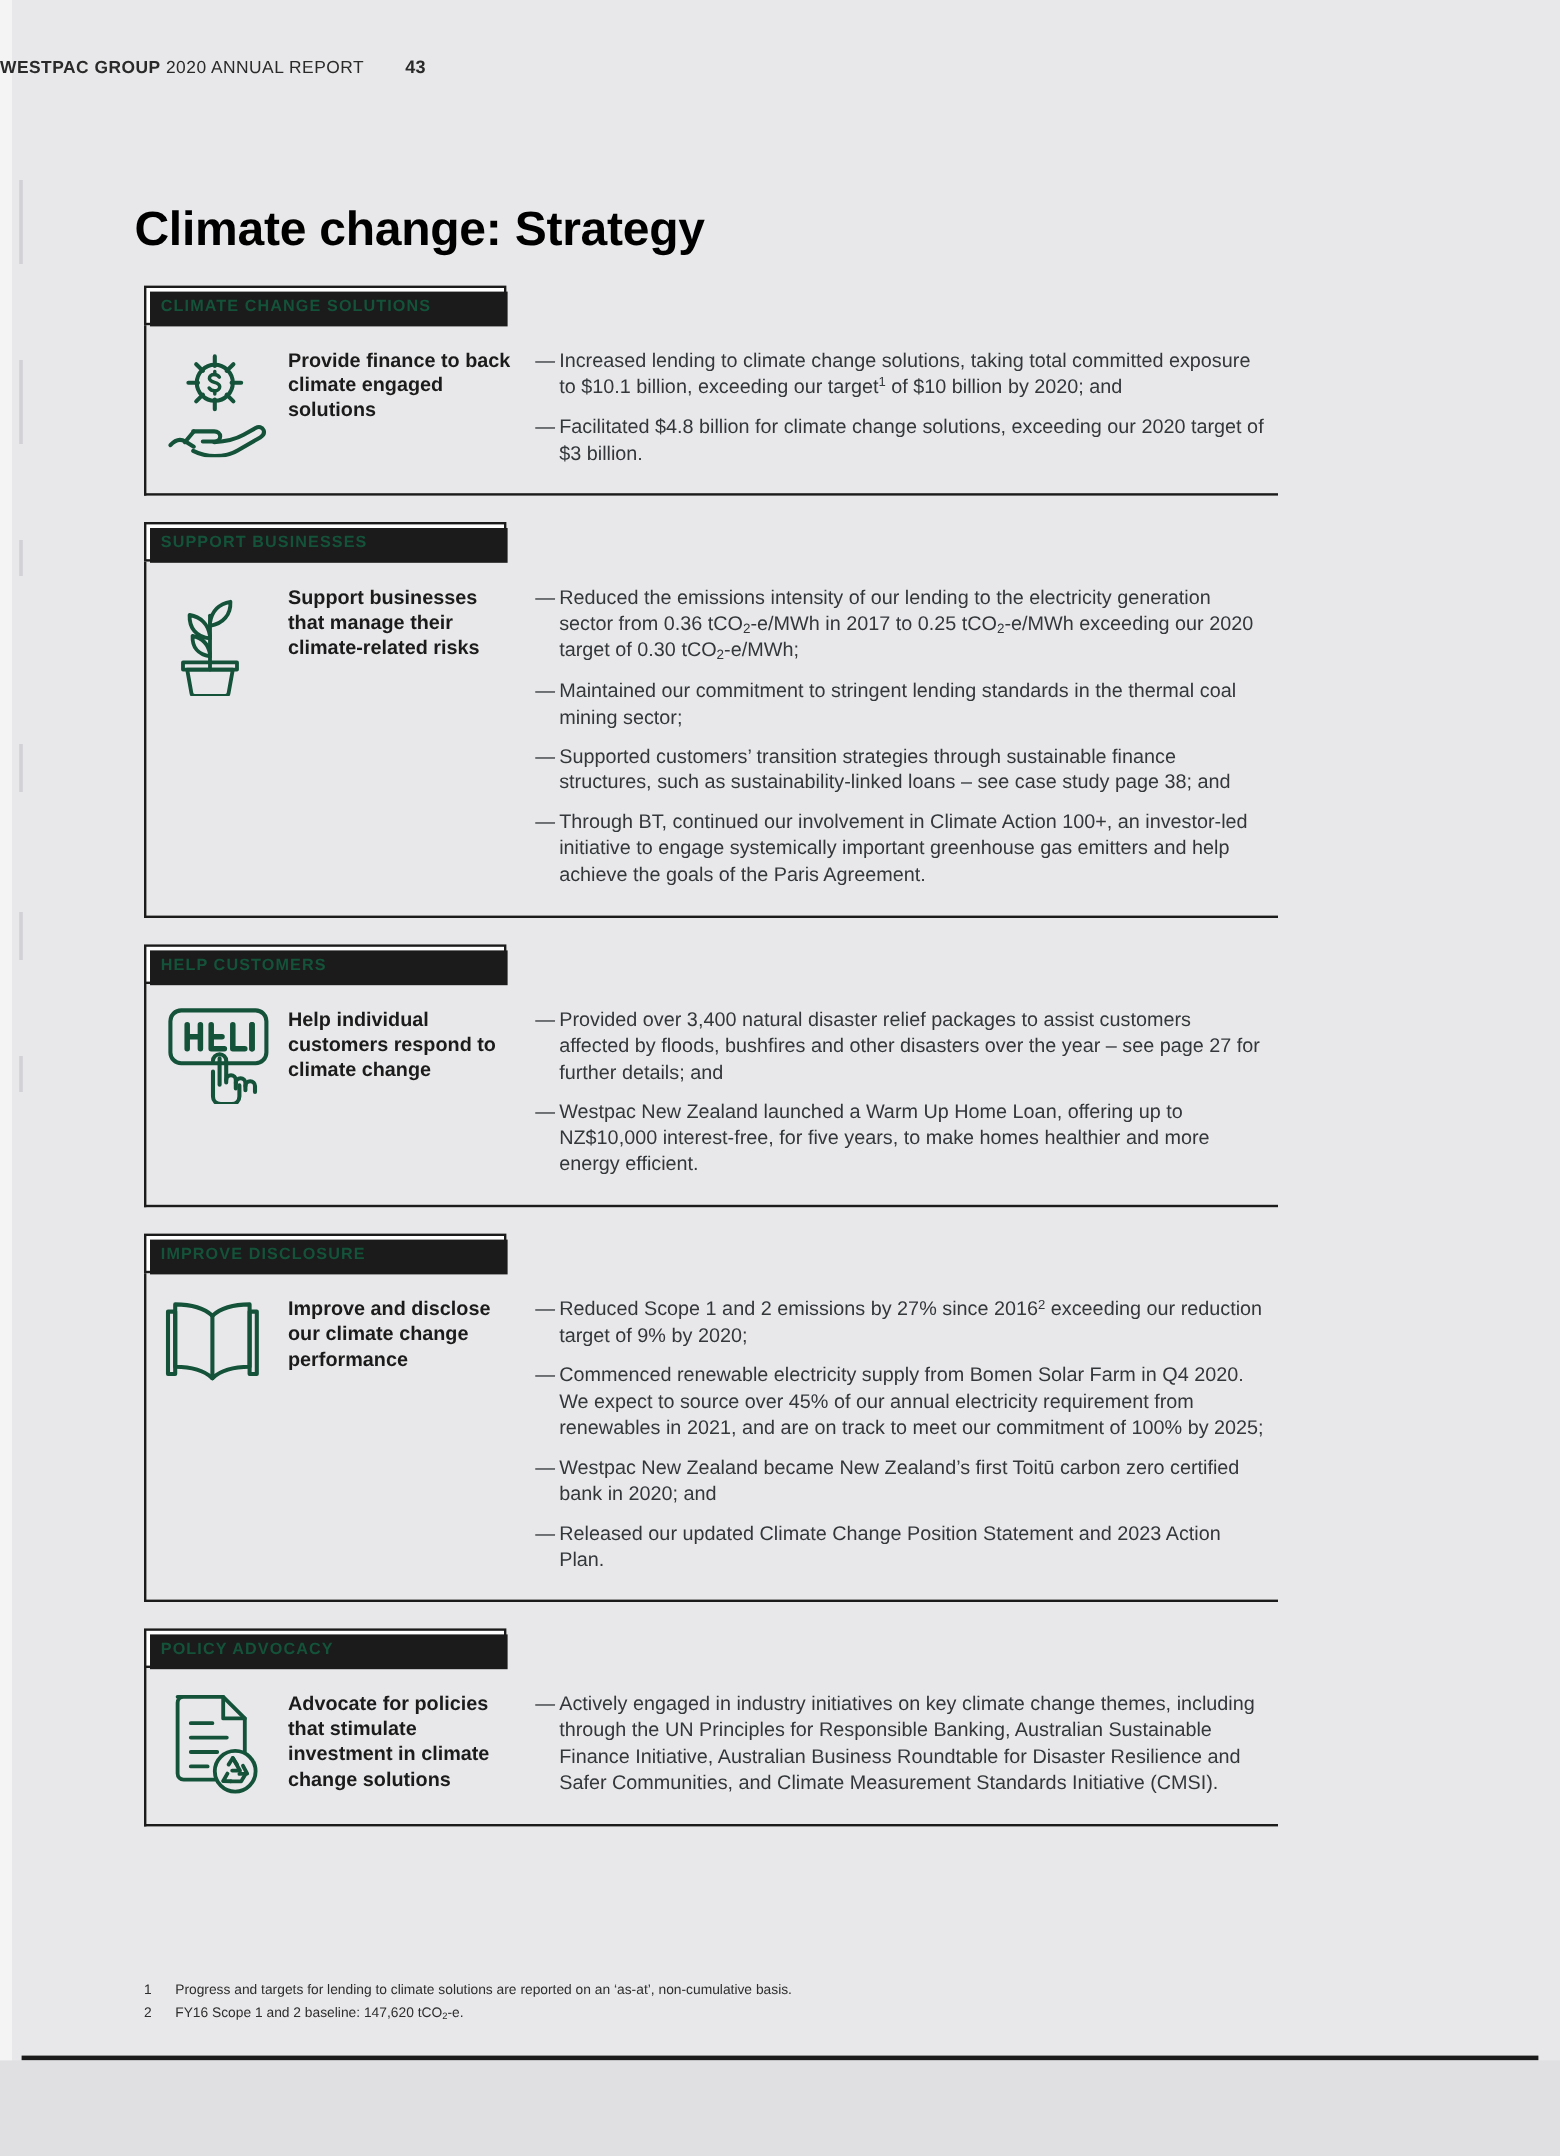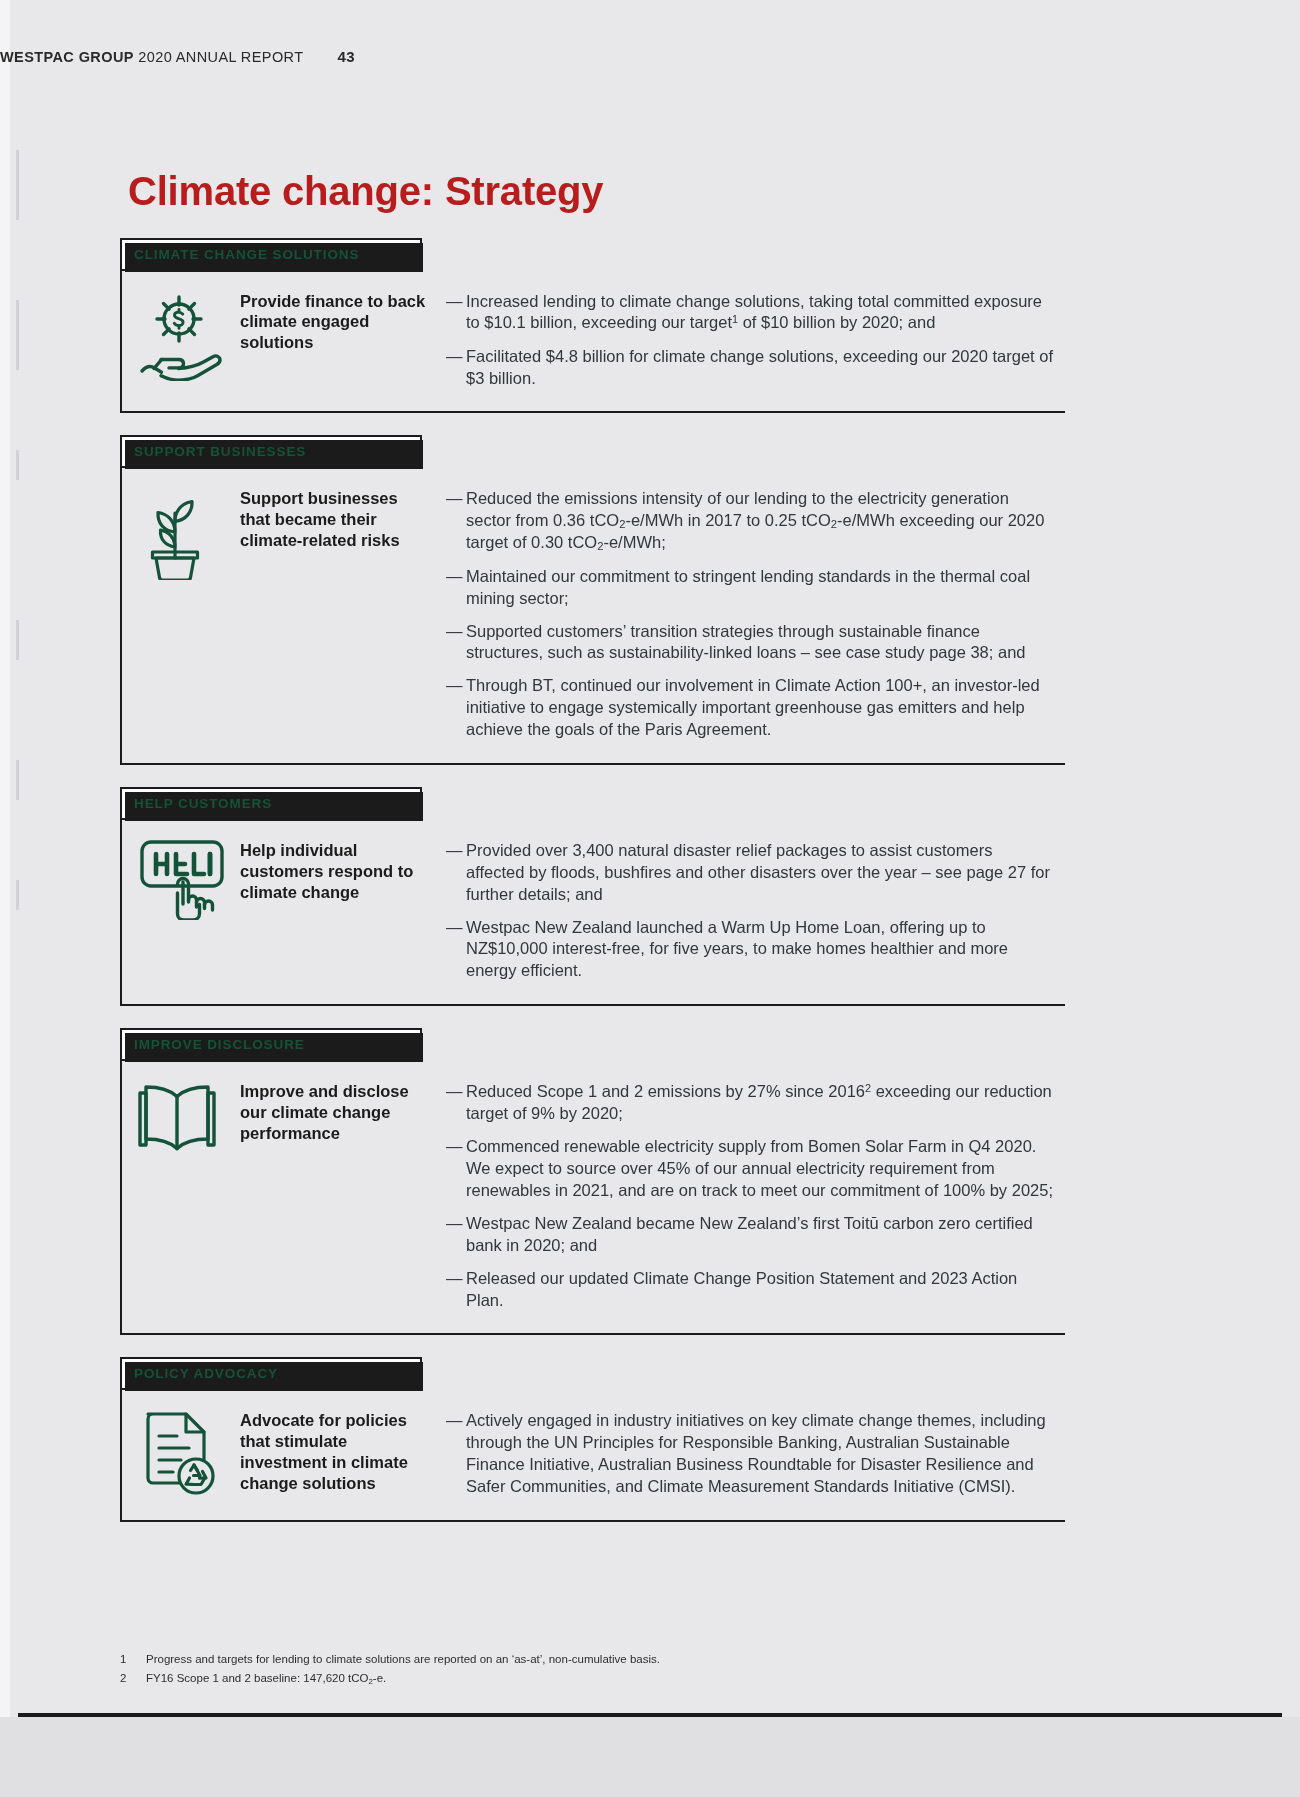--- a/index.html
+++ b/index.html
@@ -35,23 +35,23 @@
     text-align: left;
     font-size: 14.5px;
     letter-spacing: 0.4px;
     color: #2a2a2a;
   }
   .header .brand { font-weight: bold; }
   .header .pageno { font-weight: bold; margin-left: 30px; font-size: 15px; }
 
   .title {
     position: absolute;
-    left: 128px; top: 142px;
+    left: 112px; top: 142px;
     font-size: 40px;
-    color: #b91c1c;
+    color: #000000;
     letter-spacing: -0.2px;
     text-align: right;
   }
   .subtitle {
     position: absolute;
     left: 120px; top: 194px;
     font-size: 19px;
     font-weight: bold;
     color: #1b1b1b;
     letter-spacing: -0.1px;
@@ -213,21 +213,21 @@
           <div class="icon-cell">
     <svg width="78" height="94" viewBox="0 0 78 94" fill="none" stroke="#14523a" stroke-width="3.2" stroke-linecap="round" stroke-linejoin="round">
       <path d="M39 72V27"></path>
       <path d="M39 44c-1.5-10-8-16-17-17.5C21.5 37 27.5 45 39 46"></path>
       <path d="M39 33c1.5-10 8-16 17-17.5C56.5 26 50 34 39 35.5"></path>
       <path d="M39 59c-1.5-8.5-7-13.5-14.5-15C24 53 29 59.5 39 61"></path>
       <path d="M20 72h38l-3.5 19.5c-.2 1.4-1.4 2.5-2.9 2.5H26.4c-1.5 0-2.7-1.1-2.9-2.5L20 72z"></path>
       <path d="M16.5 66h45v6h-45z"></path>
     </svg>
           </div>
-          <div class="lead">Support businesses that became their climate-related risks</div>
+          <div class="lead">Support businesses that manage their climate-related risks</div>
           <div class="bullets">
             <div class="bullet">
               <span class="dash">—</span>
               <span class="btext">Reduced the emissions intensity of our lending to the electricity generation sector from 0.36 tCO<sub>2</sub>-e/MWh in 2017 to 0.25 tCO<sub>2</sub>-e/MWh exceeding our 2020 target of 0.30 tCO<sub>2</sub>-e/MWh;</span>
             </div>
             <div class="bullet">
               <span class="dash">—</span>
               <span class="btext">Maintained our commitment to stringent lending standards in the thermal coal mining sector;</span>
             </div>
             <div class="bullet">

